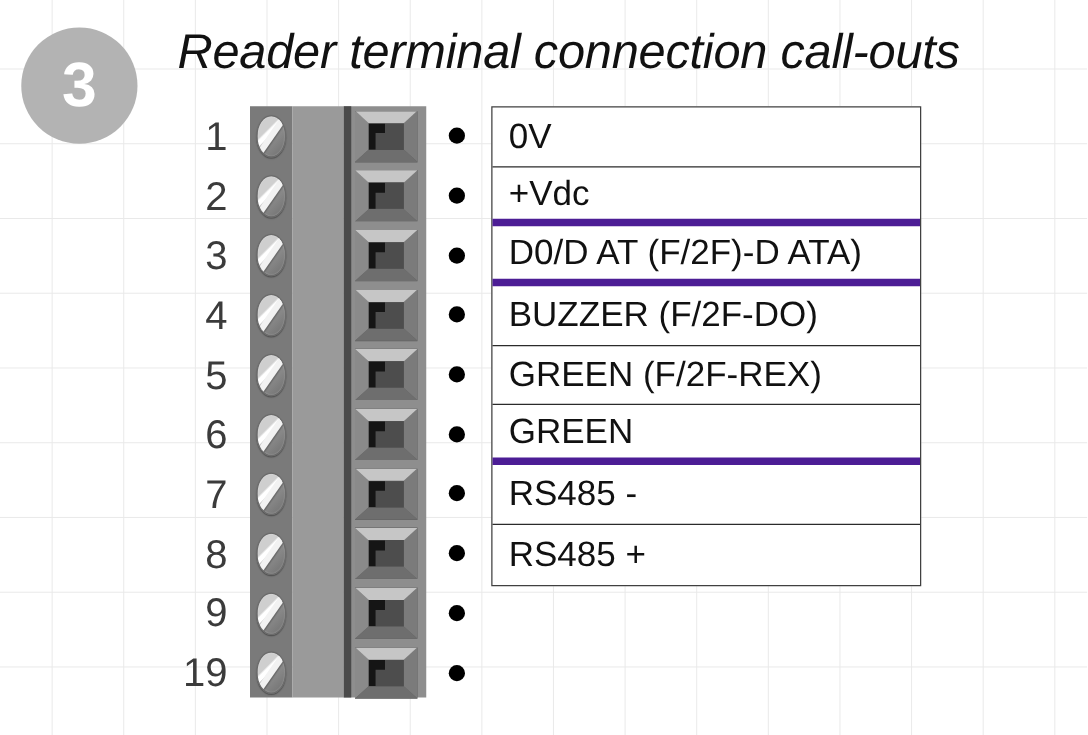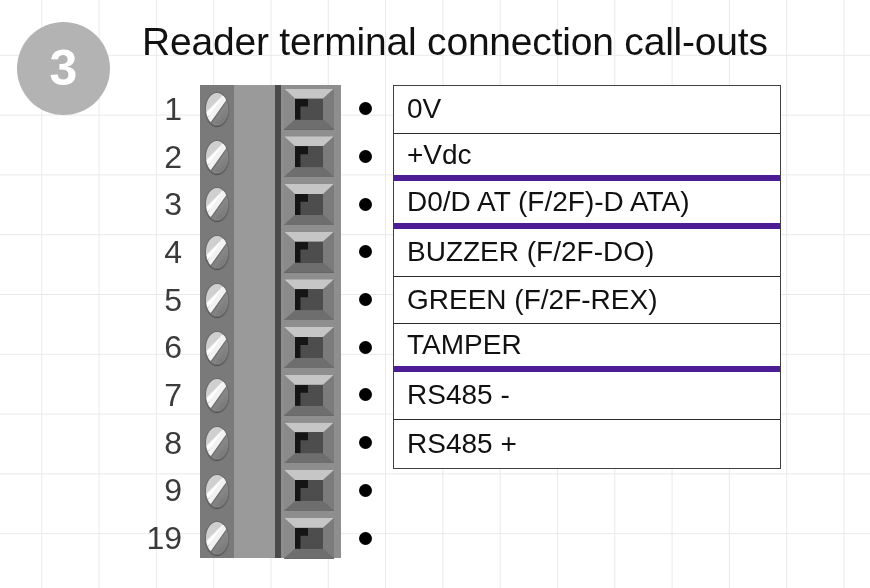--- a/index.html
+++ b/index.html
@@ -56,20 +56,21 @@
   #title {
     position: absolute;
     left: 142px;
     top: 19px;
     font-size: 39px;
     line-height: 46px;
     font-weight: normal;
     letter-spacing: -0.2px;
     color: #111111;
     white-space: nowrap;
+    font-style: italic;
   }
 
   
   #numbers { position: absolute; left: 110px; top: 85px; width: 74px; }
   .pin-num {
     height: 47.7px;
     display: flex;
     align-items: center;
     justify-content: flex-end;
     font-size: 32px;
@@ -195,21 +196,21 @@
     width: 13px; height: 13px;
     border-radius: 50%;
     background: #000000;
   }
 
   
   #table {
     position: absolute;
     left: 393px;
     top: 85px;
-    width: 388px;
+    width: 344px;
     border: 1px solid #404040;
     box-sizing: border-box;
     background: #ffffff;
   }
   #table .trow {
     height: 47.7px;
     display: flex;
     align-items: center;
     box-sizing: border-box;
     padding-left: 13px;
@@ -398,18 +399,18 @@
         <span class="bullet-dot"></span>
       </div>
     </div>
 
   <div id="table">
       <div class="trow">0V</div>
       <div class="trow thick">+Vdc</div>
       <div class="trow thick">D0/D AT (F/2F)-D ATA)</div>
       <div class="trow">BUZZER (F/2F-DO)</div>
       <div class="trow">GREEN (F/2F-REX)</div>
-      <div class="trow thick">TAMPER</div>
+      <div class="trow thick">GREEN</div>
       <div class="trow">RS485 -</div>
       <div class="trow thick">RS485 +</div>
     </div>
 
 </div>
 
 </body></html>

